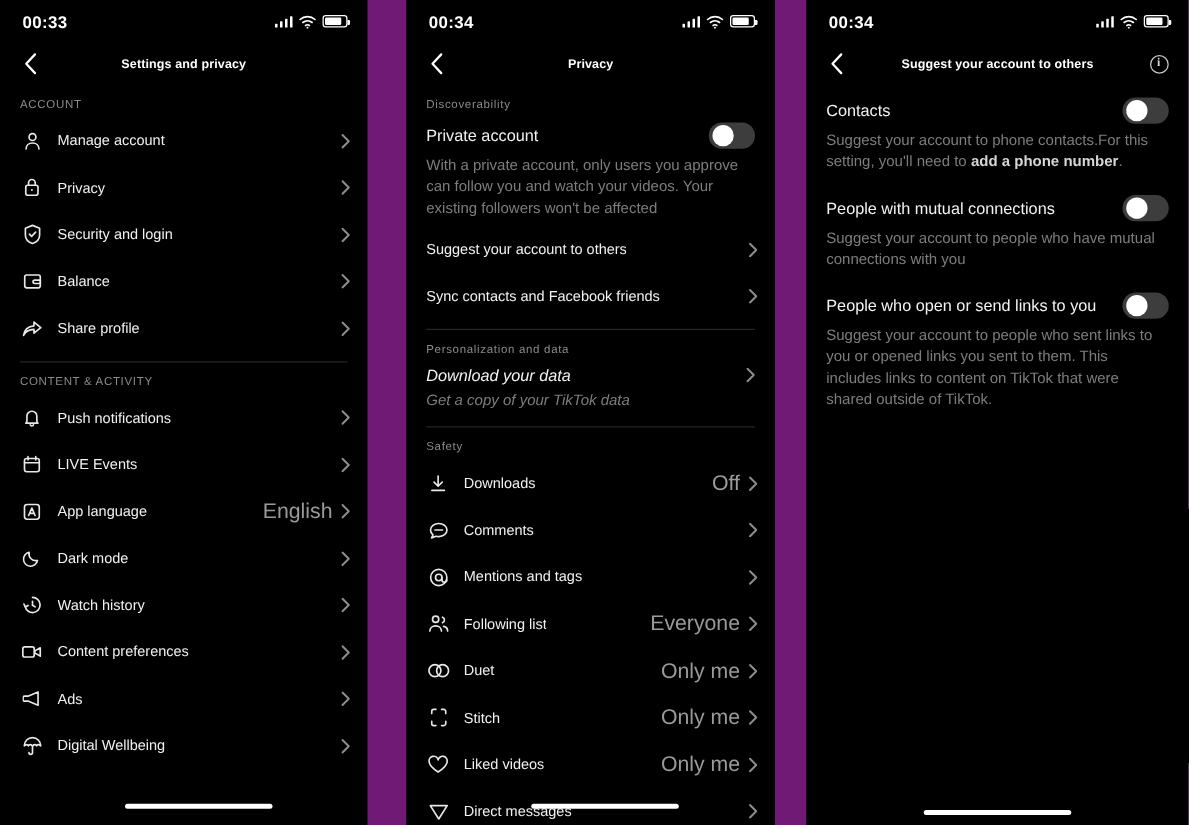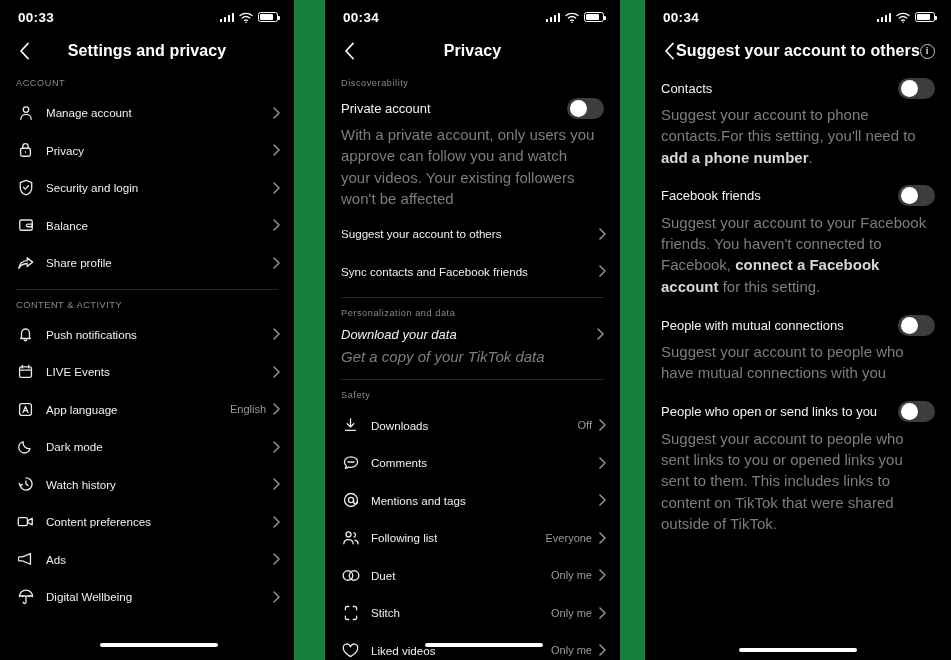--- a/index.html
+++ b/index.html
@@ -5,21 +5,21 @@
   * { box-sizing: border-box; margin: 0; padding: 0; }
   html, body {
     width: 951px; height: 660px;
     background: #ffffff;
     font-family: "Liberation Sans", sans-serif;
     overflow: hidden;
   }
   .stage {
     position: relative;
     width: 951px; height: 660px;
-    background: #15803d;
+    background: #701a75;
   }
   .phone {
     position: absolute;
     top: 0;
     height: 660px;
     background: #000000;
     overflow: hidden;
     color: #ffffff;
   }
   #panel-settings { left: 0px;   width: 294px; }
@@ -66,21 +66,21 @@
     padding: 0 14px;
   }
   .back {
     width: 20px; height: 20px; flex: 0 0 20px;
     display: flex; align-items: center; justify-content: center;
     cursor: pointer;
   }
   .header-title {
     position: absolute; left: 0; right: 0;
     text-align: center;
-    font-size: 16px; font-weight: bold;
+    font-size: 10px; font-weight: bold;
     color: #ffffff; pointer-events: none;
     letter-spacing: .1px;
   }
   .header-right {
     margin-left: auto; width: 20px; height: 20px;
     display: flex; align-items: center; justify-content: center;
     cursor: pointer;
   }
   .info-icon {
     width: 15px; height: 15px; border-radius: 50%;
@@ -108,21 +108,21 @@
   .row .ic {
     width: 19px; height: 19px; flex: 0 0 19px;
     margin-right: 11px;
     display: flex; align-items: center; justify-content: center;
   }
   .row .label {
     font-size: 11.6px; color: #f0f0f0;
     white-space: nowrap; overflow: hidden; text-overflow: ellipsis;
   }
   .row .value {
-    margin-left: auto; font-size: 11px; color: #9a9a9a;
+    margin-left: auto; font-size: 17px; color: #9a9a9a;
     padding-right: 7px; white-space: nowrap;
   }
   .row .chev { margin-left: auto; display: flex; align-items: center; }
   .row .value + .chev { margin-left: 0; }
 
   .chev svg { display: block; }
 
   .divider {
     height: 1px; background: #242424;
     margin: 7px 16px 0 16px;
@@ -131,21 +131,21 @@
   
   .trow { padding: 0 16px; }
   .trow-top {
     display: flex; align-items: center;
     min-height: 28px;
   }
   .trow-title {
     font-size: 13px; color: #f2f2f2; font-weight: normal;
   }
   .trow-desc {
-    font-size: 15px; color: #7d7d7d;
+    font-size: 12px; color: #7d7d7d;
     line-height: 1.42; padding-top: 2px; padding-right: 6px;
   }
   .trow-desc b { color: #d6d6d6; font-weight: bold; }
 
   .toggle {
     margin-left: auto;
     width: 37px; height: 21px;
     border-radius: 11px;
     background: #3d3d3d;
     position: relative;
@@ -664,29 +664,20 @@
       <div class="trow">
         <div class="trow-top">
           <span class="trow-title">Contacts</span>
           <span class="toggle">
               <span class="knob"></span>
             </span>
         </div>
         <div class="trow-desc"><span>Suggest your account to phone contacts.For this setting, you'll need to </span><b>add a phone number</b><span>.</span></div>
       </div>
 
-      <div class="trow">
-        <div class="trow-top">
-          <span class="trow-title">Facebook friends</span>
-          <span class="toggle">
-              <span class="knob"></span>
-            </span>
-        </div>
-        <div class="trow-desc"><span>Suggest your account to your Facebook friends. You haven't connected to Facebook, </span><b>connect a Facebook account</b><span> for this setting.</span></div>
-      </div>
 
       <div class="trow">
         <div class="trow-top">
           <span class="trow-title">People with mutual connections</span>
           <span class="toggle">
               <span class="knob"></span>
             </span>
         </div>
         <div class="trow-desc">Suggest your account to people who have mutual connections with you</div>
       </div>

